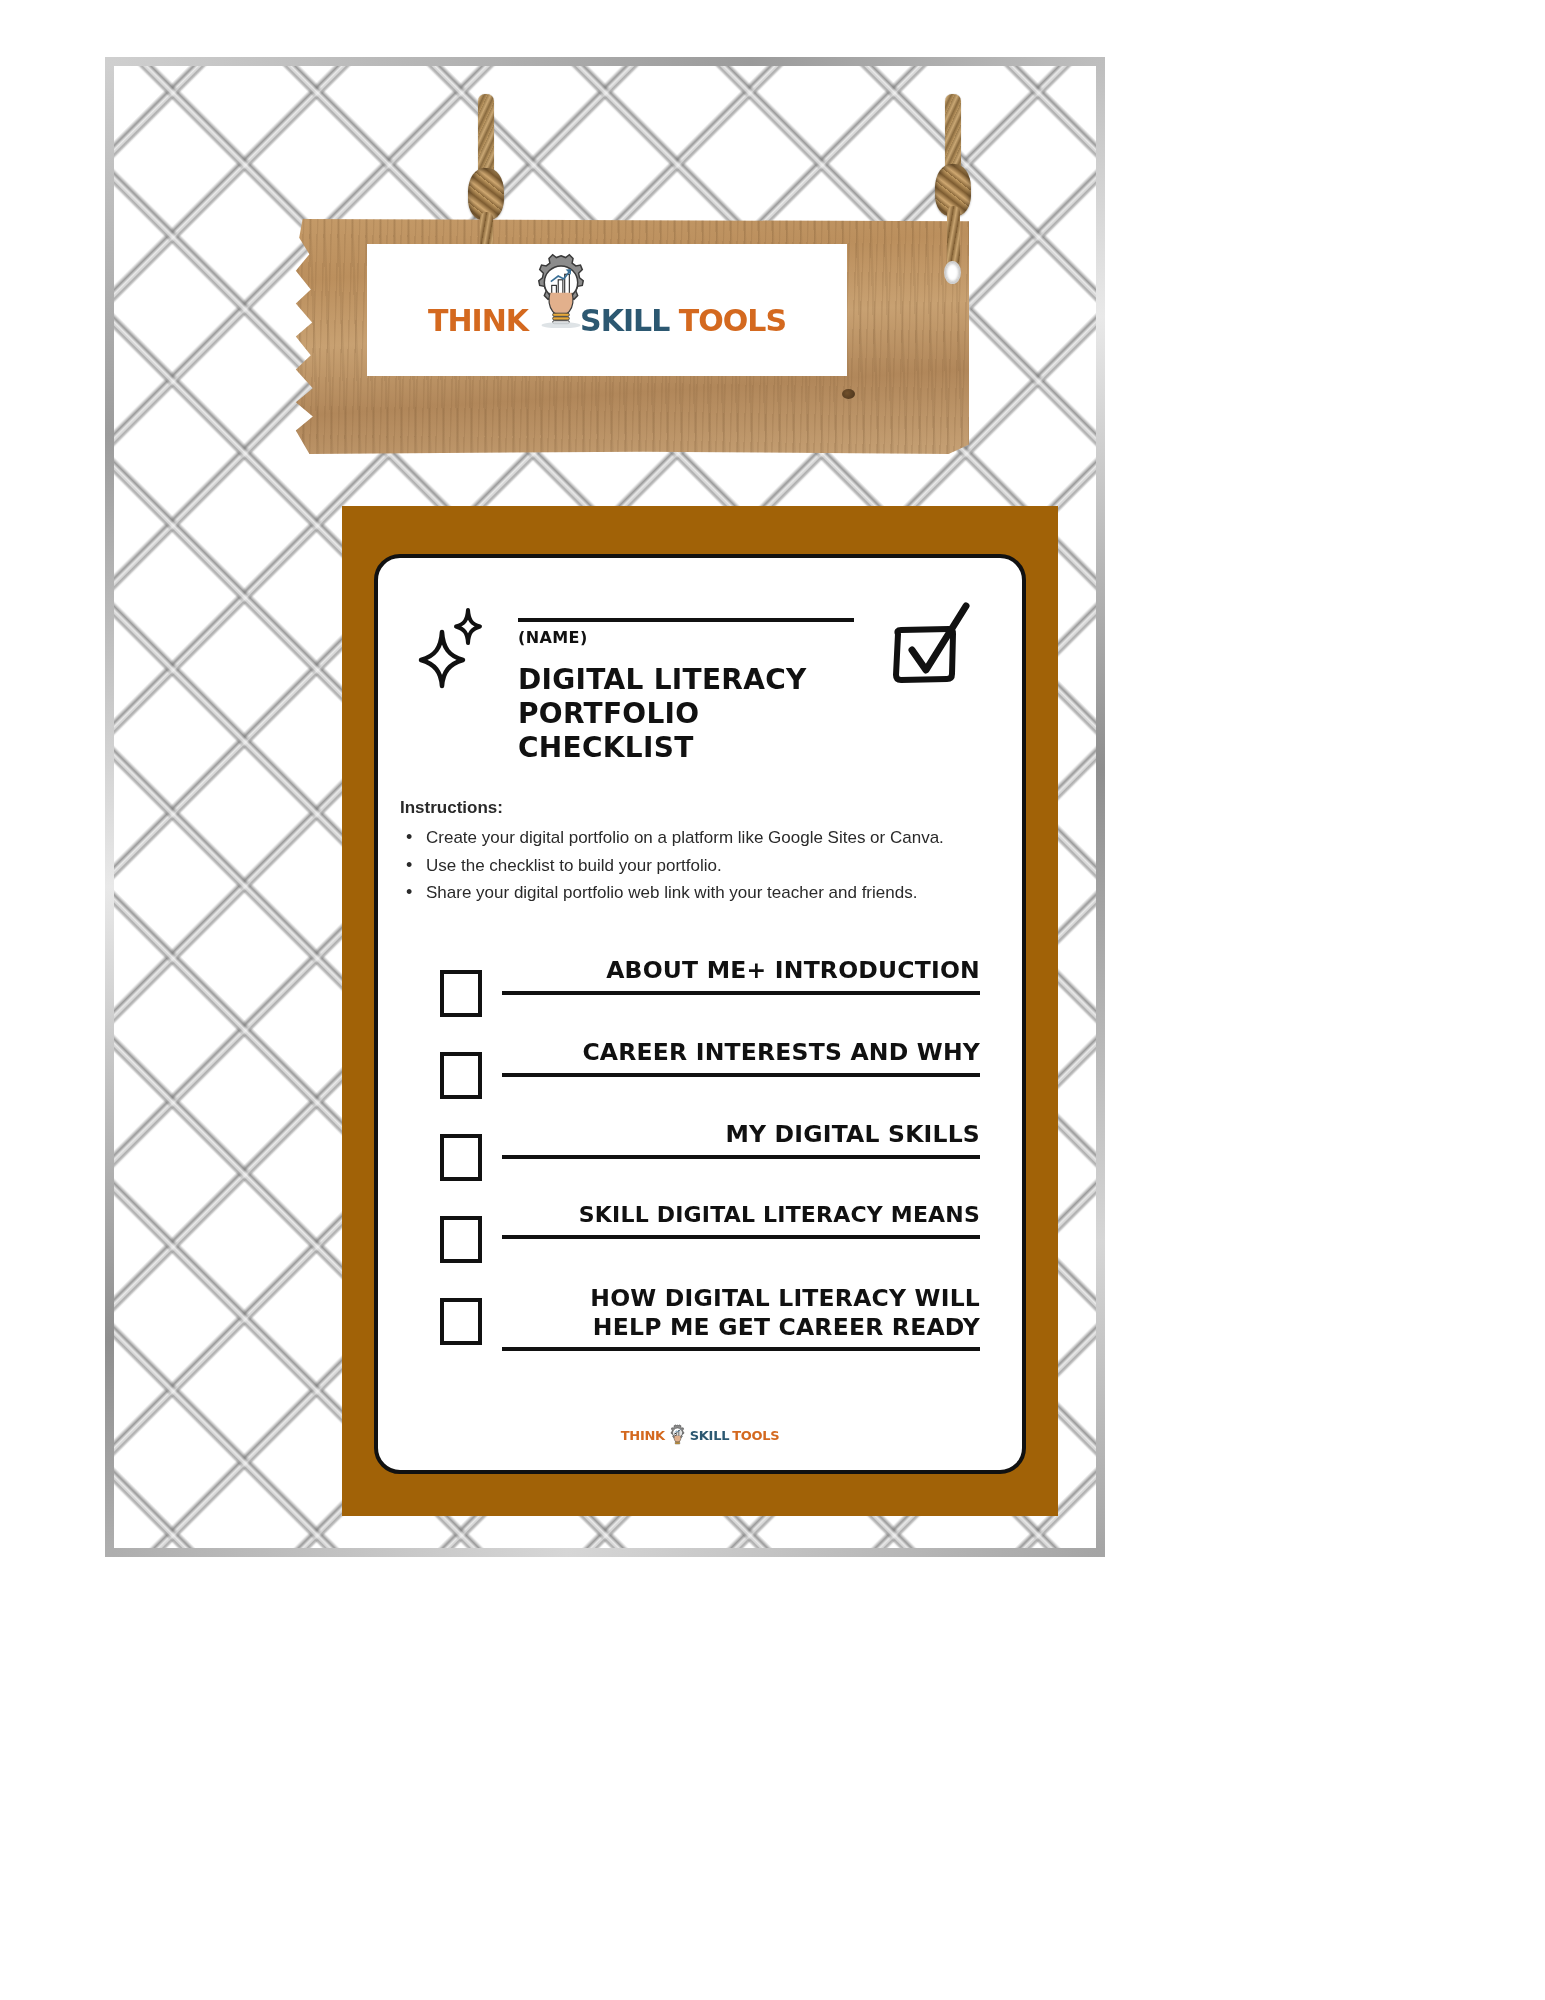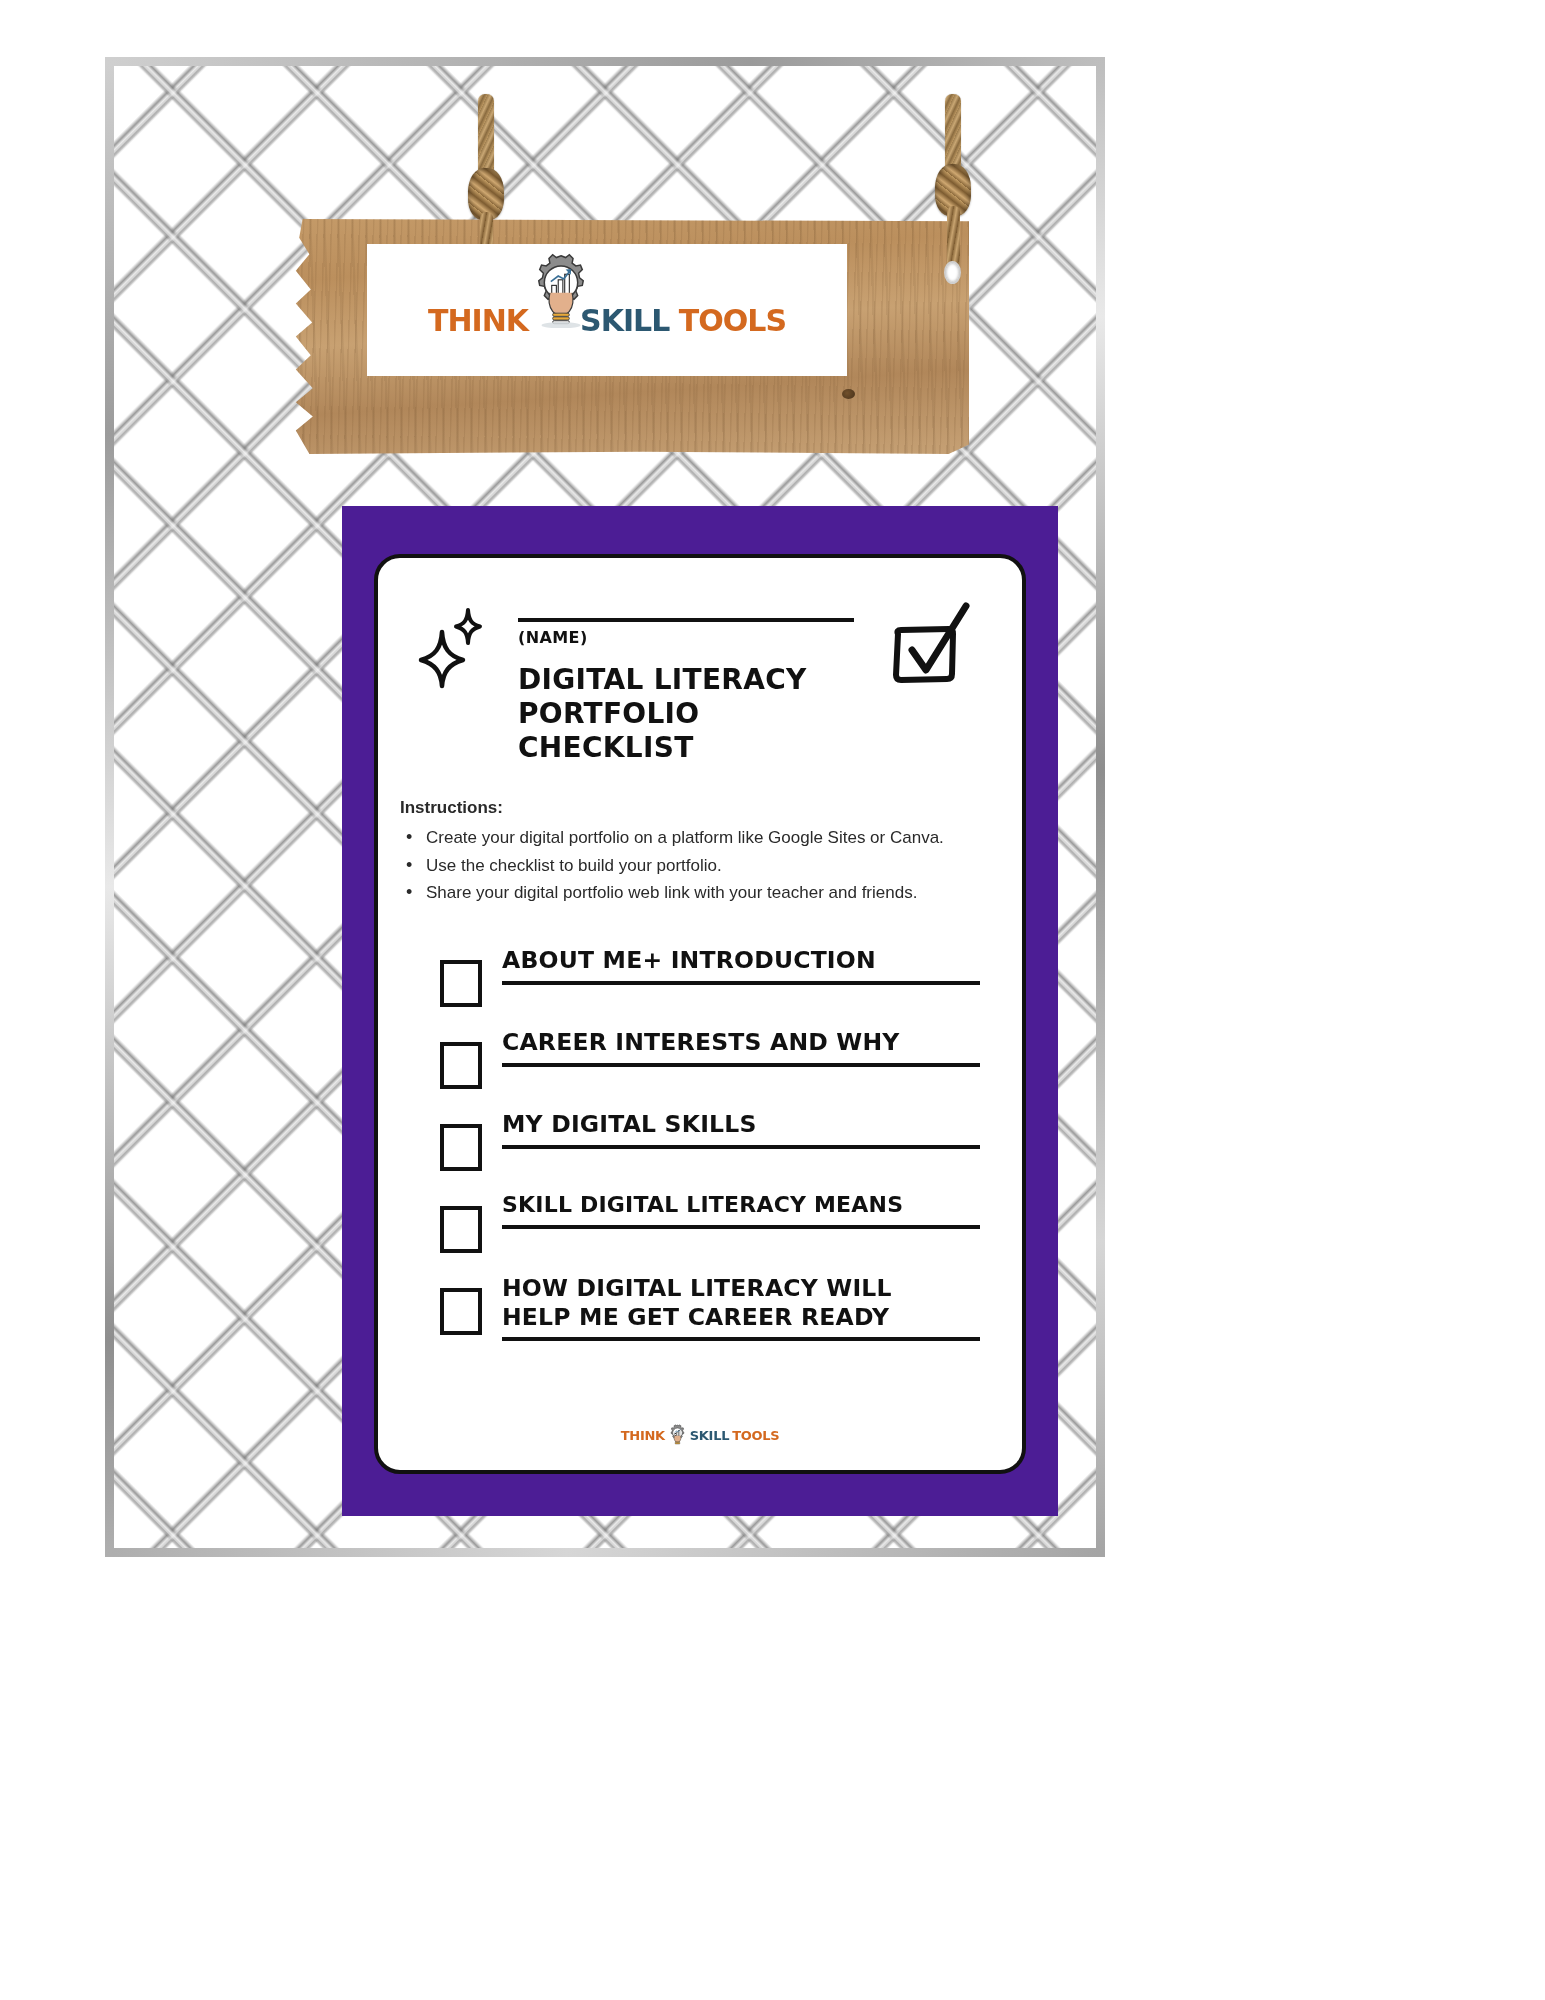--- a/index.html
+++ b/index.html
@@ -169,21 +169,21 @@
   .lt-think { color: #d4691f; }
   .lt-skill { color: #2c5871; }
   .lt-tools { color: #d4691f; }
   .lt-space { display: inline-block; width: 52px; }
 
   
   .mat {
     position: absolute;
     left: 228px; top: 440px;
     width: 716px; height: 1010px;
-    background: #4c1d95;
+    background: #a16207;
   }
   .card {
     position: absolute;
     left: 32px; top: 48px;
     width: 652px; height: 920px;
     background: #ffffff;
     border: 4px solid #111111;
     border-radius: 26px;
     overflow: hidden;
   }
@@ -248,22 +248,23 @@
   }
   .instr-list li::before {
     content: "\2022";
     position: absolute; left: -20px; top: -1px;
     font-size: 18px; color: #2a2a2a;
   }
 
   
   .checklist {
     position: absolute;
-    left: 62px; top: 386px;
+    left: 62px; top: 396px;
     width: 540px;
+    text-align: right;
   }
   .check-row {
     position: relative;
     display: flex;
     align-items: flex-start;
     margin-bottom: 19px;
   }
   .check-row.tall { margin-bottom: 20px; }
   .check-box {
     flex: 0 0 auto;

